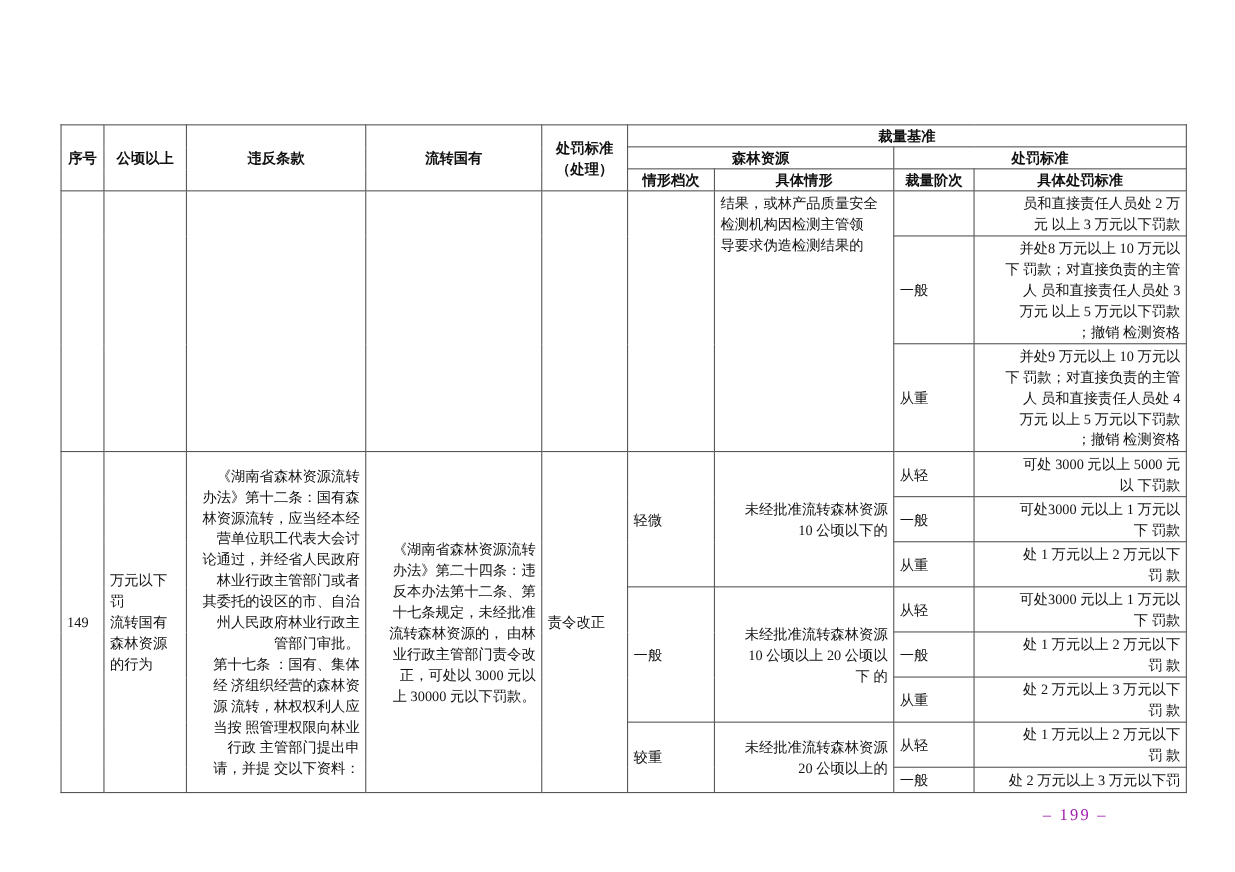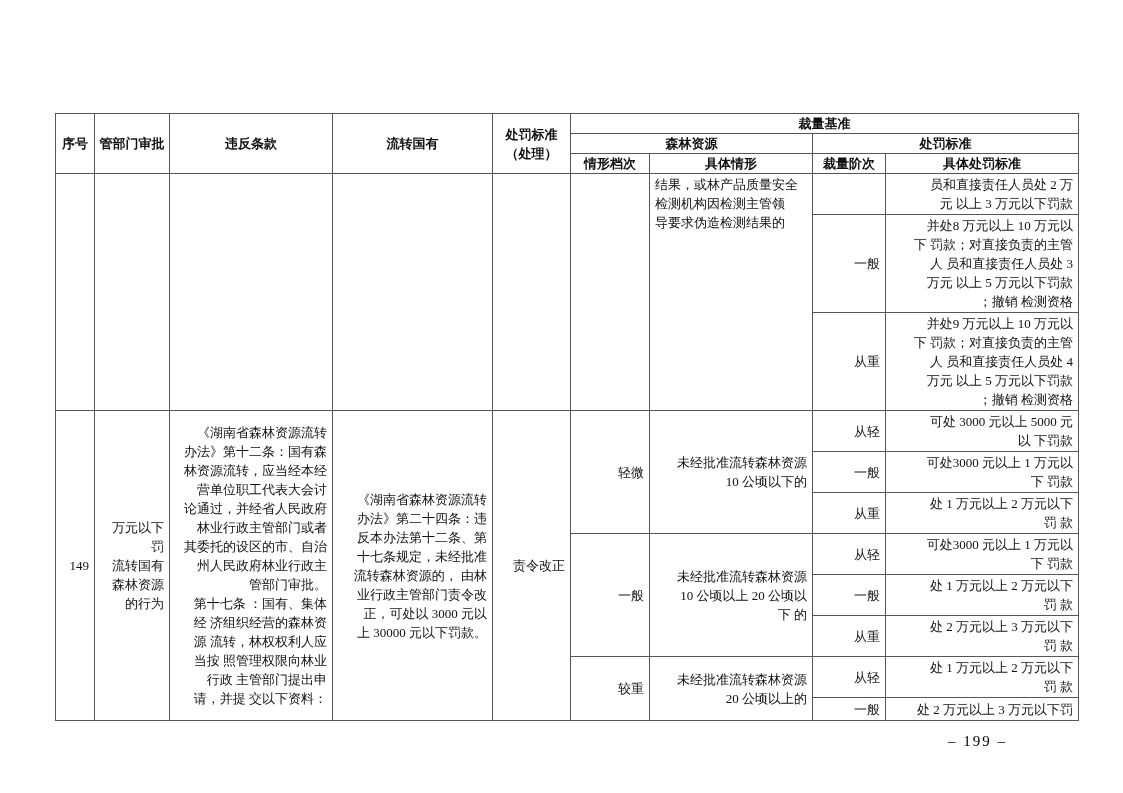--- a/index.html
+++ b/index.html
@@ -26,29 +26,29 @@
     overflow:hidden;
     font-weight:normal;
   }
   table.pen th{
     font-weight:bold;
     font-size:13px;
     text-align:center;
     vertical-align:middle;
     padding:0 2px;
   }
-  td.c{text-align:right;vertical-align:middle;}
+  td.c{text-align:left;vertical-align:middle;}
   td.l{text-align:right;vertical-align:middle;}
   td.t{text-align:left;vertical-align:top;padding-top:3px;}
   .pagenum{
     position:absolute;
     left:948px;top:733px;
     font-size:15px;
     letter-spacing:2px;
-    color:#000000;
+    color:#a21caf;
   }
 </style>
 </head>
 <body>
 
 <div id="page">
 
   <table class="pen">
     <colgroup>
       <col style="width:39px">
@@ -58,21 +58,21 @@
         <col style="width:78px">
         <col style="width:79px">
       <col style="width:163px">
         <col style="width:73px">
         <col style="width:193px">
     </colgroup>
 
     <tbody>
         <tr style="height:20px">
       <th rowspan="3">序号</th>
-      <th rowspan="3">管部门审批</th>
+      <th rowspan="3">公顷以上</th>
       <th rowspan="3">违反条款</th>
       <th rowspan="3">流转国有</th>
       <th rowspan="3">处罚标准
 （处理）</th>
       <th colspan="4">裁量基准</th>
     </tr>
     <tr style="height:20px">
       <th colspan="2">森林资源</th>
       <th colspan="2">处罚标准</th>
     </tr>

